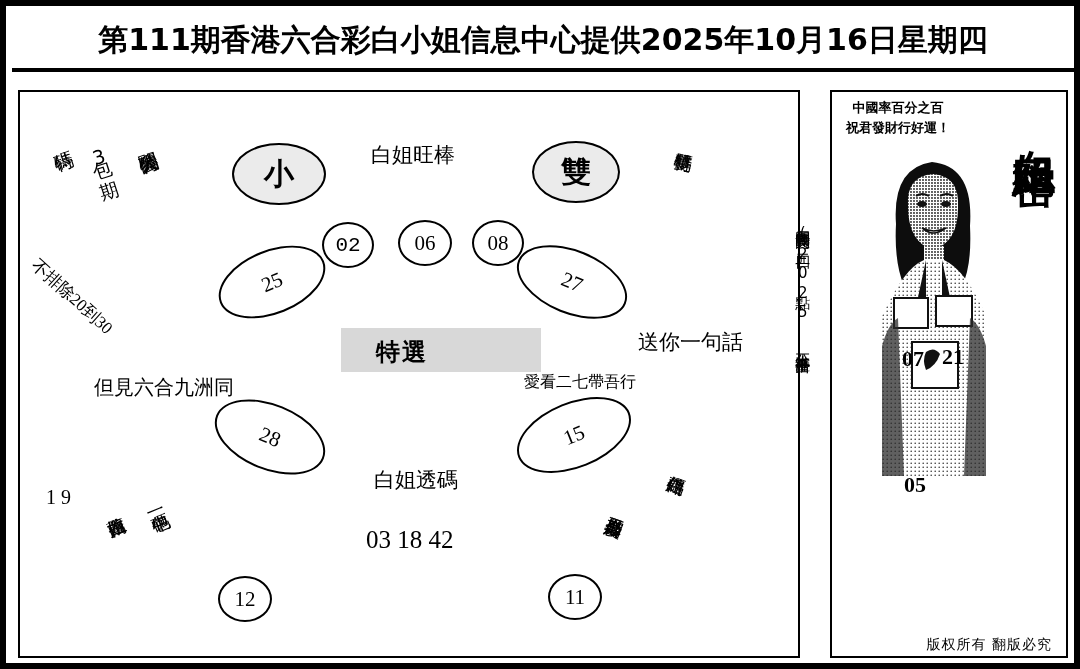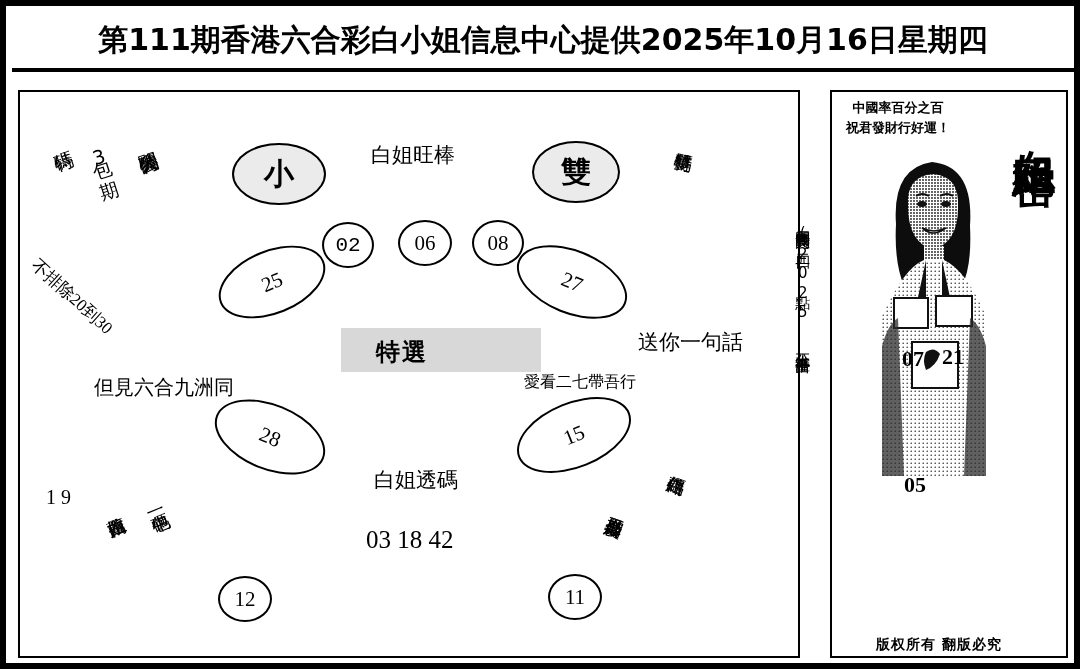--- a/index.html
+++ b/index.html
@@ -157,23 +157,23 @@
     left: 868px;
     top: 140px;
     width: 120px;
     height: 330px;
   }
   #rp-footer {
     position: absolute;
     left: 820px;
     top: 630px;
     width: 226px;
-    text-align: center;
+    text-align: right;
     font-size: 14px;
-    font-weight: bold;
+    font-weight: normal;
     letter-spacing: 1px;
     color: #000;
     font-family: "DejaVu Sans", sans-serif;
   }
   .photo-num {
     position: absolute;
     font-family: Liberation Serif, serif;
     font-size: 22px;
     color: #000;
     font-weight: bold;

